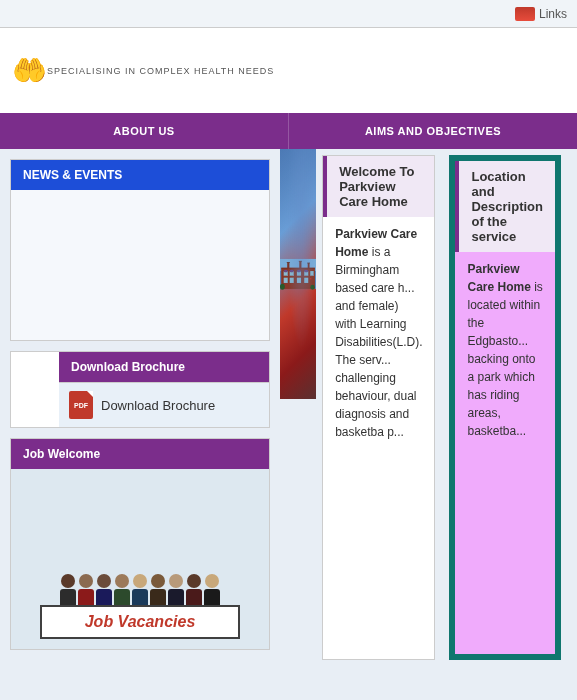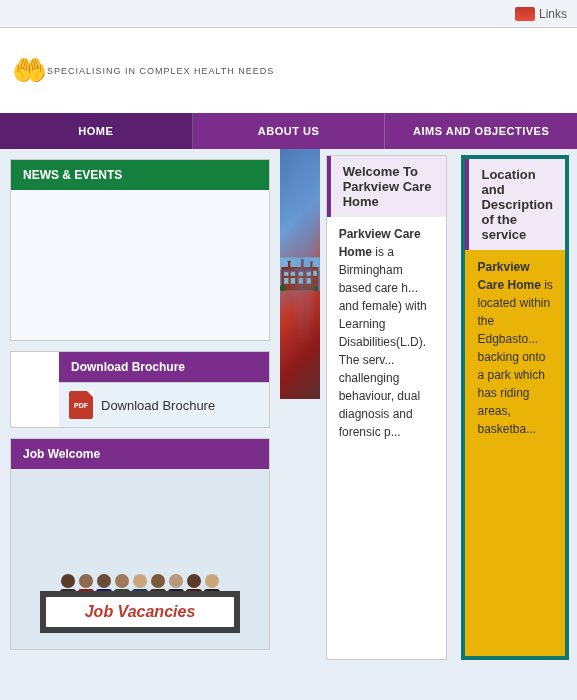--- a/index.html
+++ b/index.html
@@ -110,21 +110,21 @@
       flex-direction: column;
       gap: 10px;
     }
 
     
     .news-events-box {
       background: white;
       border: 1px solid #ccc;
     }
     .news-events-header {
-      background: #15803d;
+      background: #1d4ed8;
       color: white;
       font-size: 12px;
       font-weight: bold;
       padding: 8px 12px;
       text-transform: uppercase;
     }
     .news-events-body {
       height: 150px;
       background: #f5f8fc;
     }
@@ -223,23 +223,23 @@
       border-radius: 50%;
       background: #8B6A50;
     }
     .person-body {
       width: 16px;
       height: 30px;
       border-radius: 3px 3px 0 0;
     }
     .banner-text {
       position: absolute;
-      bottom: 16px;
+      bottom: 10px;
       background: white;
-      border: 6px solid #404040;
+      border: 2px solid #404040;
       padding: 6px 12px;
       display: flex;
       align-items: center;
       justify-content: center;
       width: 200px;
     }
     .job-vacancies-text {
       color: #c0392b;
       font-size: 16px;
       font-weight: bold;
@@ -293,23 +293,23 @@
       font-size: 12px;
       line-height: 1.5;
       color: #333;
     }
     .welcome-body strong {
       font-weight: bold;
     }
 
     
     .location-section {
-      background: #eab308;
-      margin: 6px 8px 0 6px;
-      border: 4px solid #0f766e;
+      background: #f0abfc;
+      margin: 6px 16px 0 6px;
+      border: 6px solid #0f766e;
     }
     .location-header {
       background: #f0e8f5;
       border-left: 4px solid #7b2d8b;
       padding: 8px 12px;
       color: #333;
       font-size: 13px;
       font-weight: bold;
     }
     .location-body {
@@ -335,23 +335,20 @@
 <div class="header">
   <div class="logo-area">
     <span class="logo-hands">🤲</span>
     <div class="logo-text">
       <span class="logo-subtitle">SPECIALISING IN COMPLEX HEALTH NEEDS</span>
     </div>
   </div>
 </div>
 
 <nav class="nav">
-  <div class="nav-item active">
-    <span>HOME</span>
-  </div>
   <div class="nav-item">
     <span>ABOUT US</span>
   </div>
   <div class="nav-item">
     <span>AIMS AND OBJECTIVES</span>
   </div>
 </nav>
 
 <div class="main-content">
 
@@ -489,21 +486,21 @@
         <circle cx="255" cy="165" r="8" fill="#c0392b" stroke="#8b0000" stroke-width="1"></circle>
       </svg>
       <div class="building-overlay"></div>
     </div>
 
     <div class="welcome-section">
       <div class="welcome-header">
         <span>Welcome To Parkview Care Home</span>
       </div>
       <div class="welcome-body">
-        <strong>Parkview Care Home</strong><span> is a Birmingham based care h... and female) with Learning Disabilities(L.D). The serv... challenging behaviour, dual diagnosis and forensic p...</span>
+        <strong>Parkview Care Home</strong><span> is a Birmingham based care h... and female) with Learning Disabilities(L.D). The serv... challenging behaviour, dual diagnosis and basketba p...</span>
       </div>
     </div>
 
     <div class="location-section">
       <div class="location-header">
         <span>Location and Description of the service</span>
       </div>
       <div class="location-body">
         <strong>Parkview Care Home</strong><span> is located within the Edgbasto... backing onto a park which has riding areas, basketba...</span>
       </div>

